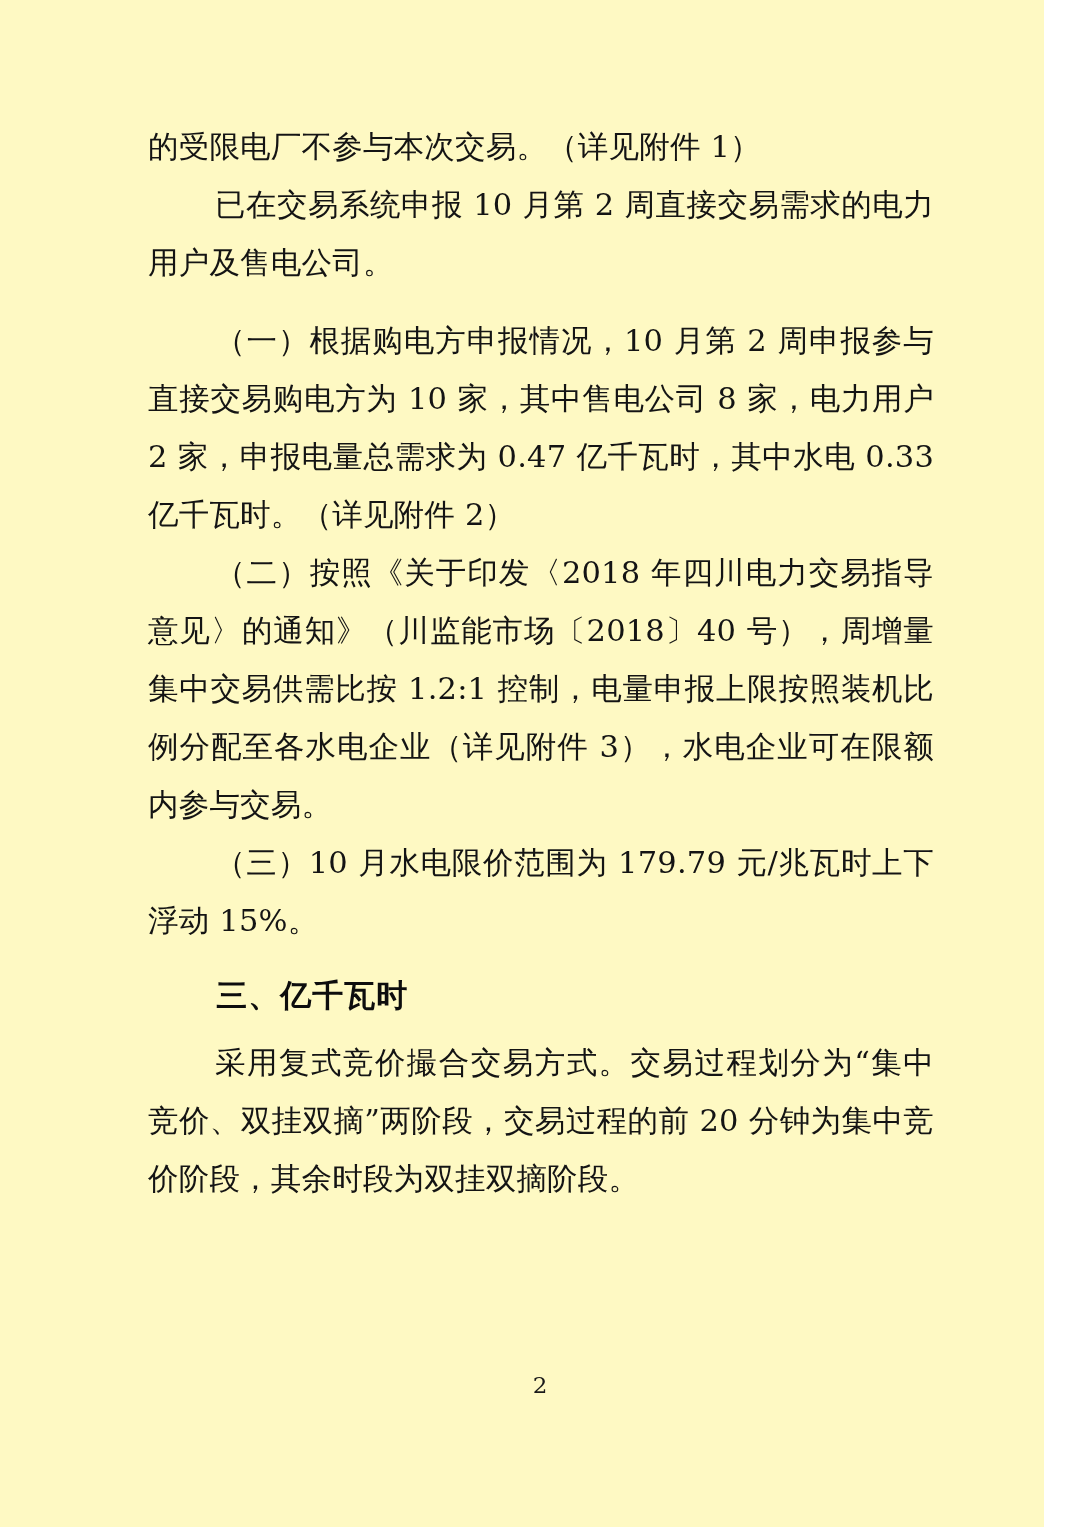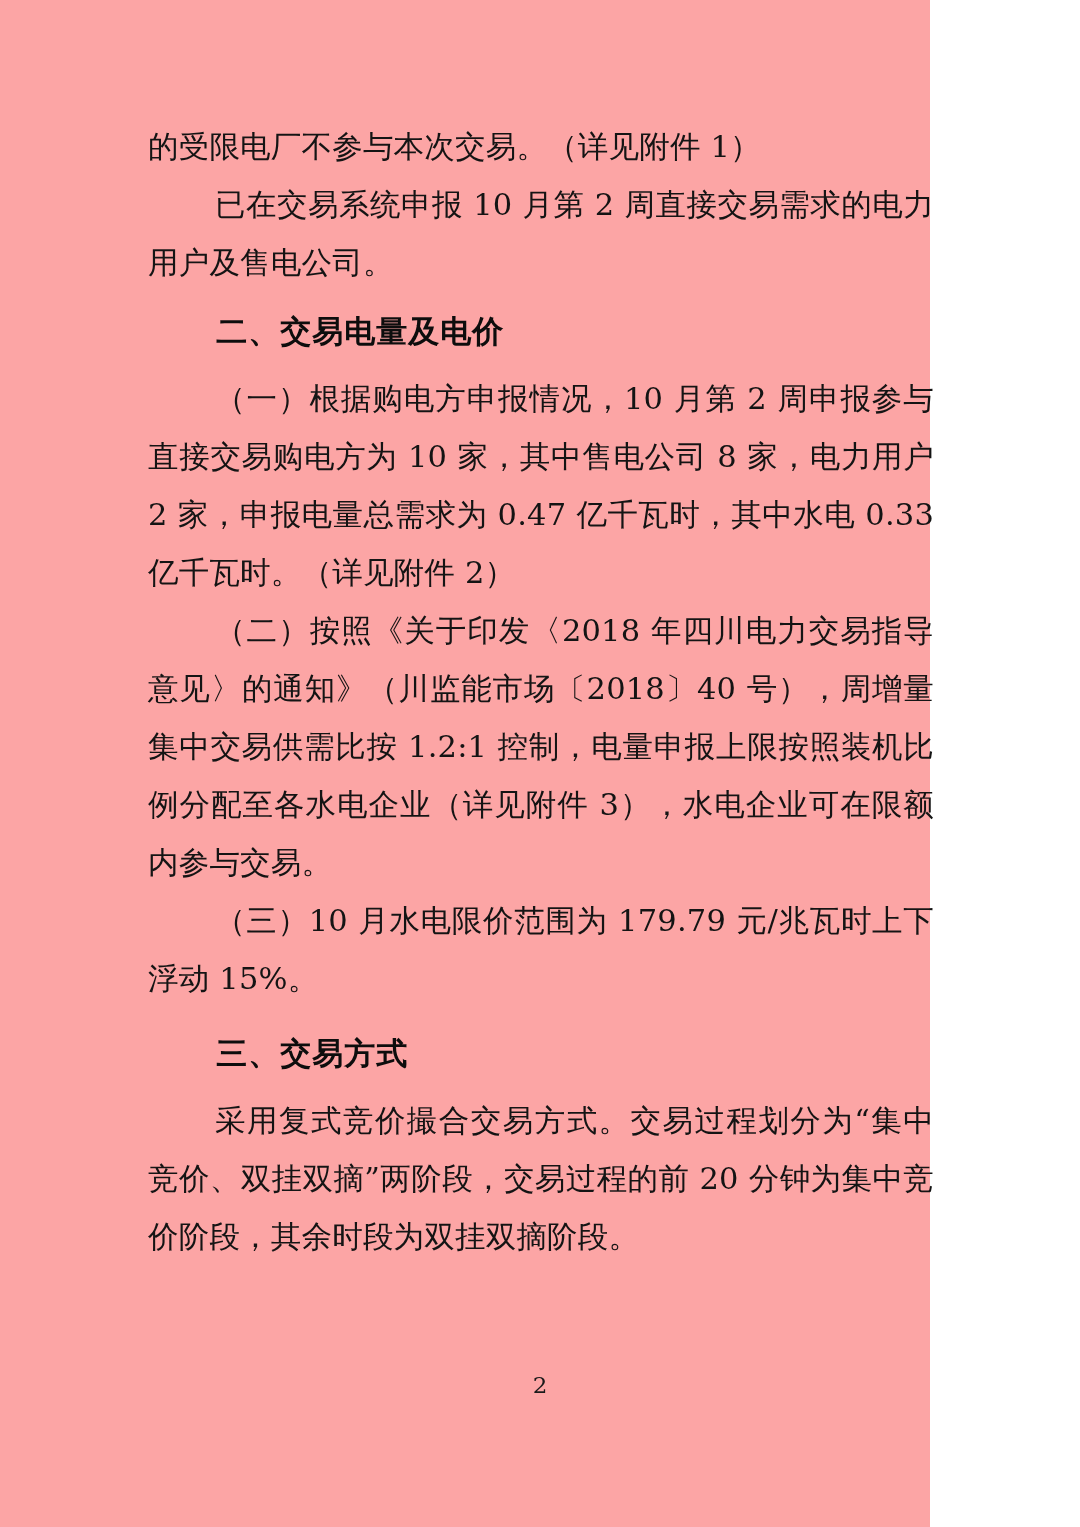--- a/index.html
+++ b/index.html
@@ -12,23 +12,23 @@
     height: 1527px;
     font-family: "DejaVu Serif", "Liberation Serif", serif;
     color: #111111;
     position: relative;
     overflow: hidden;
   }
   .page {
     position: absolute;
     left: 0;
     top: 0;
-    width: 930px;
+    width: 1044px;
     height: 1527px;
-    background: #fca5a5;
+    background: #fef9c3;
   }
   .content {
     position: absolute;
     left: 148px;
     top: 118px;
     width: 786px;
   }
   .para {
     font-size: 30.5px;
     line-height: 58px;
@@ -70,33 +70,32 @@
 
   <div class="content">
 
     <p class="para">的受限电厂不参与本次交易。（详见附件 1）</p>
 
 
     <p class="para indent">已在交易系统申报 10 月第 2 周直接交易需求的电力用户及售电公司。</p>
 
     <div class="gap-sm"></div>
 
-    <h2 class="heading">二、交易电量及电价</h2>
 
     <div class="gap-sm"></div>
 
     <p class="para indent">（一）根据购电方申报情况，10 月第 2 周申报参与直接交易购电方为 10 家，其中售电公司 8 家，电力用户 2 家，申报电量总需求为 0.47 亿千瓦时，其中水电 0.33 亿千瓦时。（详见附件 2）</p>
 
     <p class="para indent">（二）按照《关于印发〈2018 年四川电力交易指导意见〉的通知》（川监能市场〔2018〕40 号），周增量集中交易供需比按 1.2:1 控制，电量申报上限按照装机比例分配至各水电企业（详见附件 3），水电企业可在限额内参与交易。</p>
 
     <p class="para indent">（三）10 月水电限价范围为 179.79 元/兆瓦时上下浮动 15%。</p>
 
     <div class="gap-md"></div>
 
-    <h2 class="heading">三、交易方式</h2>
+    <h2 class="heading">三、亿千瓦时</h2>
 
     <div class="gap-sm"></div>
 
     <p class="para indent">采用复式竞价撮合交易方式。交易过程划分为“集中竞价、双挂双摘”两阶段，交易过程的前 20 分钟为集中竞价阶段，其余时段为双挂双摘阶段。</p>
 
   </div>
 
   <div class="page-number">2</div>
 
 </div>

